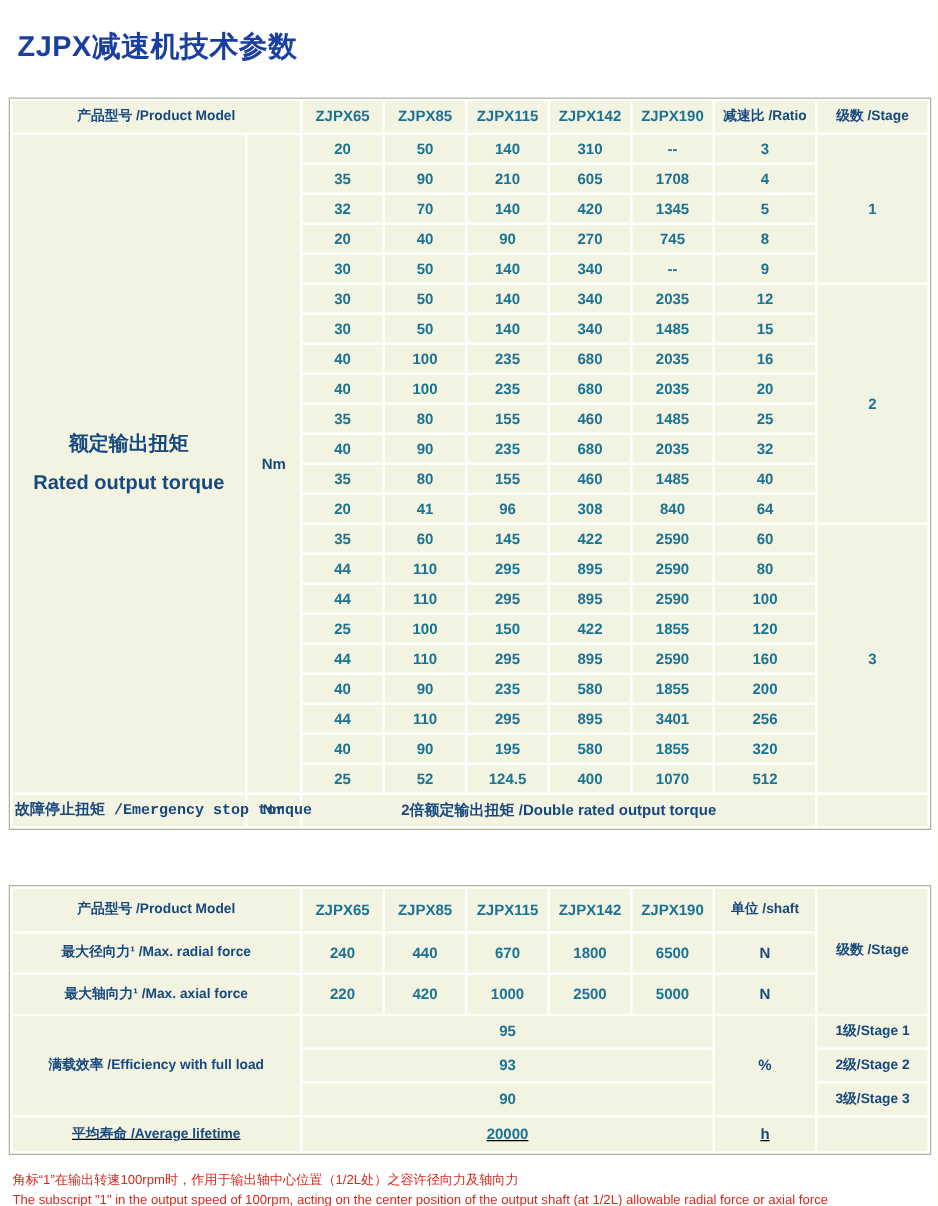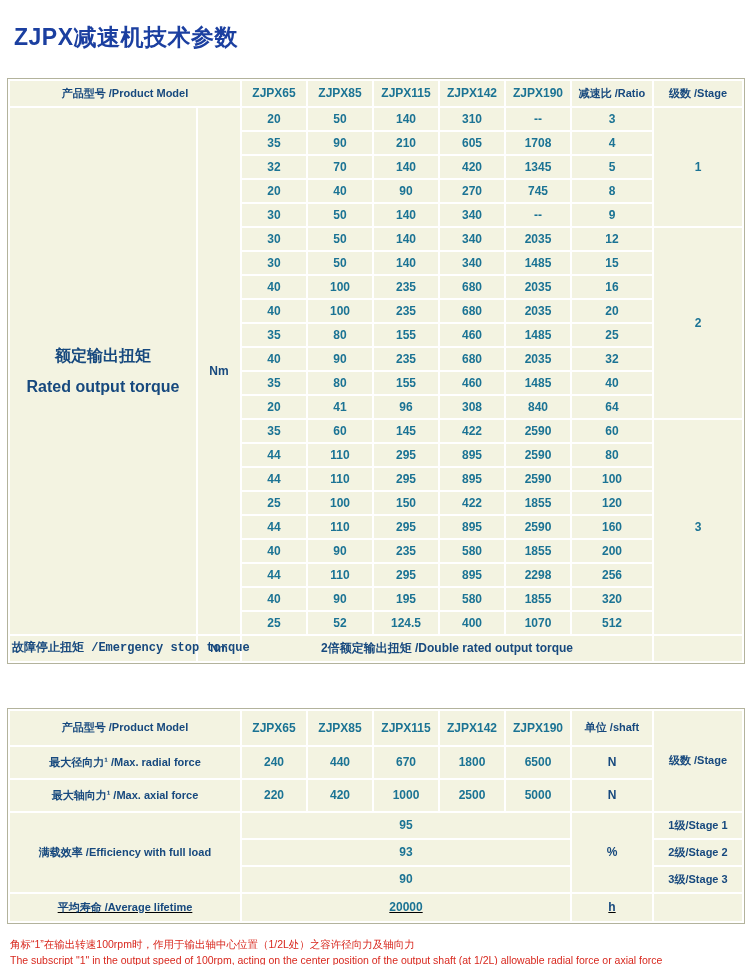--- a/index.html
+++ b/index.html
@@ -236,21 +236,21 @@
           <td class="val" data-name="torque-value">235</td>
           <td class="val" data-name="torque-value">580</td>
           <td class="val" data-name="torque-value">1855</td>
           <td class="val" data-name="ratio-value">200</td>
         </tr>
         <tr data-name="torque-row">
           <td class="val" data-name="torque-value">44</td>
           <td class="val" data-name="torque-value">110</td>
           <td class="val" data-name="torque-value">295</td>
           <td class="val" data-name="torque-value">895</td>
-          <td class="val" data-name="torque-value">2298</td>
+          <td class="val" data-name="torque-value">3401</td>
           <td class="val" data-name="ratio-value">256</td>
         </tr>
         <tr data-name="torque-row">
           <td class="val" data-name="torque-value">40</td>
           <td class="val" data-name="torque-value">90</td>
           <td class="val" data-name="torque-value">195</td>
           <td class="val" data-name="torque-value">580</td>
           <td class="val" data-name="torque-value">1855</td>
           <td class="val" data-name="ratio-value">320</td>
         </tr>

